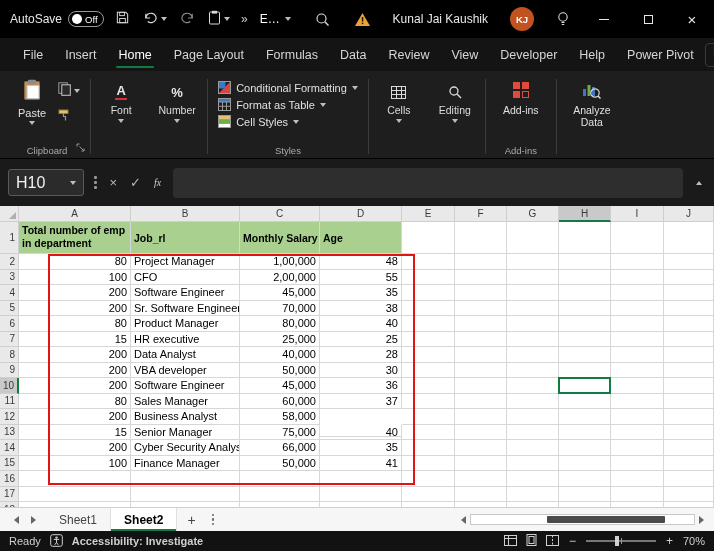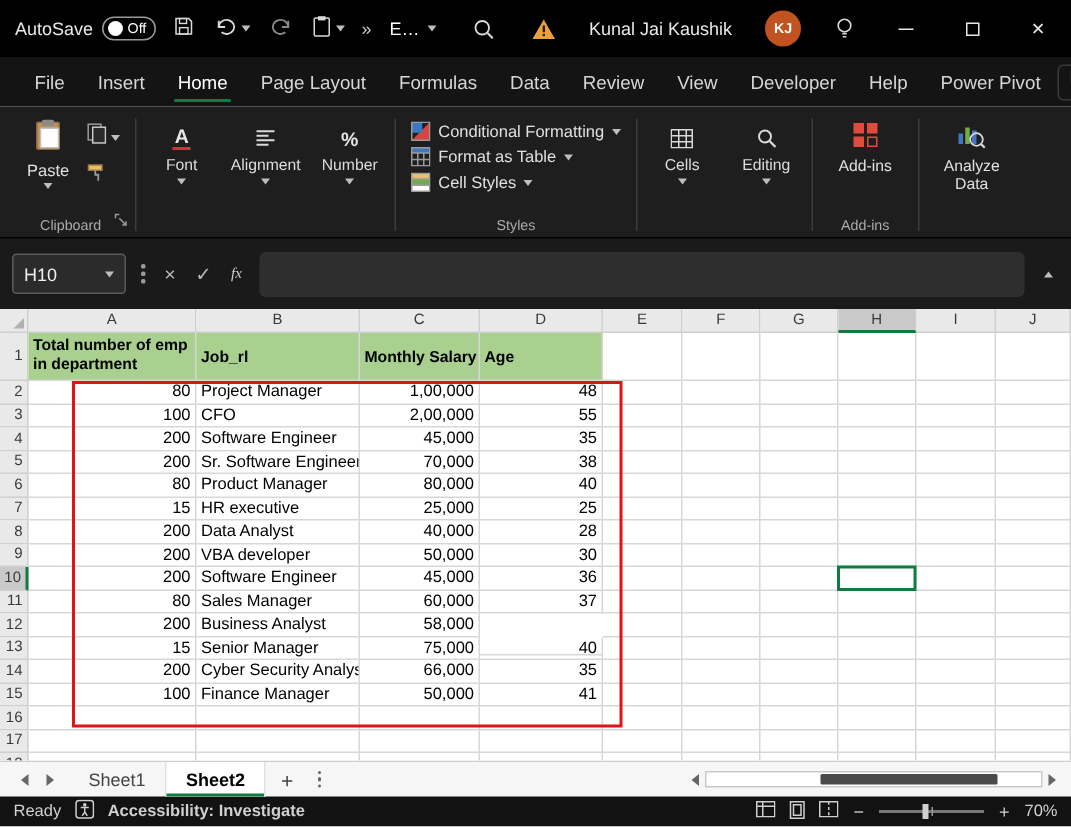--- a/index.html
+++ b/index.html
@@ -53,21 +53,21 @@
   .pct{font-size:13px;color:#e6e6e6;font-weight:bold}
   .styles-col{display:flex;flex-direction:column;gap:4px;padding:7px 4px 0;align-items:flex-start}
   .style-btn{display:flex;align-items:center;gap:5px;font-size:11px;color:#e0e0e0;white-space:nowrap}
   .st-icon{display:flex;align-items:center}
   .big-btn{display:flex;flex-direction:column;align-items:center;gap:3px;padding:7px 4px 0;font-size:10.5px;text-align:center}
   .big-btn .bl{width:50px;line-height:12px}
   .launcher{position:absolute;right:3px;bottom:2px}
 
   
   .fbar{height:48px;background:#1a1a1a;border-top:1px solid #000;display:flex;align-items:center;padding:0 8px;gap:7px;flex:none}
-  .namebox{width:76px;height:27px;background:#2b2b2b;border:1px solid #5a5a5a;border-radius:3px;display:flex;align-items:center;padding:0 7px;color:#f0f0f0;font-size:12px}
+  .namebox{width:76px;height:27px;background:#2b2b2b;border:1px solid #5a5a5a;border-radius:3px;display:flex;align-items:center;padding:0 7px;color:#f0f0f0;font-size:16px}
   .namebox .caret{margin-left:auto}
   .kebab{display:flex;flex-direction:column;gap:2.5px;padding:0 3px}
   .kebab i,.tab-kebab i{width:2.5px;height:2.5px;border-radius:50%;background:#9a9a9a;display:block}
   .fbtn{color:#b9b9b9;font-size:13px;padding:0 3px}
   .fx{font-size:10px;color:#cfcfcf;font-style:italic;font-family:"Liberation Serif",serif;padding:0 3px}
   .finput{flex:1;height:30px;background:#2e2e2e;border-radius:4px;margin:0 2px;color:#fff;font-size:12px;display:flex;align-items:center;padding:0 8px}
   .fchev{margin:0 4px}
 
   
   .grid{height:301px;position:relative;overflow:hidden;background:#fff;flex:none;font-size:11px}
@@ -249,29 +249,20 @@
             <path d="M1 3.5V1h2.5M3.5 3.5l4 4M8 5.5V8H5.5" fill="none" stroke="#9a9a9a"></path>
           </svg></span>
     </div>
     <span class="sep"></span>
     <div id="collapsed-groups" style="display:flex">
         <div class="collapsed">
           <span class="cg-icon">
             <span class="font-a">A</span>
           </span>
           <span class="lbl">Font</span>
-          <span class="caret"></span>
-        </div>
-        <div class="collapsed">
-          <span class="cg-icon">
-            <svg width="14" height="12" viewBox="0 0 14 12">
-              <path d="M1 1.5h12M1 4.5h8M1 7.5h12M1 10.5h8" stroke="#d9d9d9" stroke-width="1.3"></path>
-            </svg>
-          </span>
-          <span class="lbl">Alignment</span>
           <span class="caret"></span>
         </div>
         <div class="collapsed">
           <span class="cg-icon">
             <span class="pct">%</span>
           </span>
           <span class="lbl">Number</span>
           <span class="caret"></span>
         </div>
       </div>

